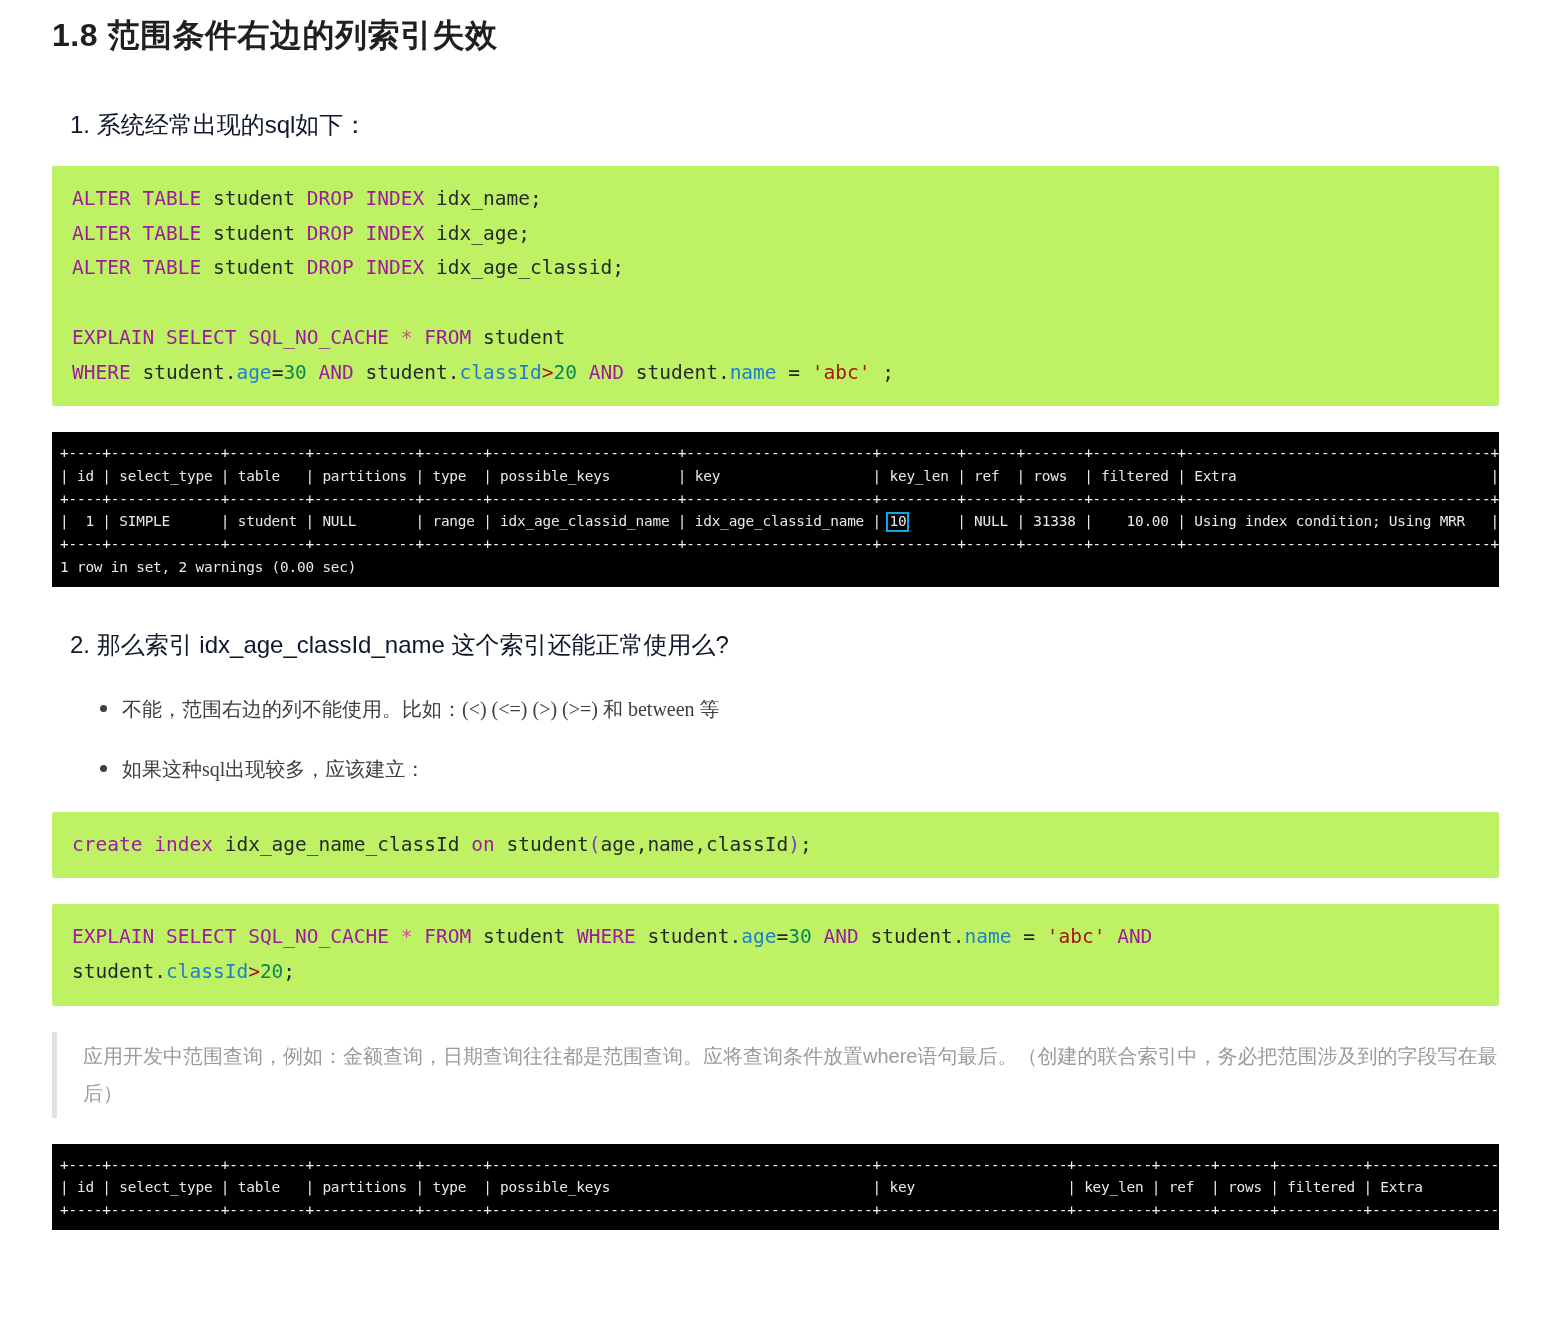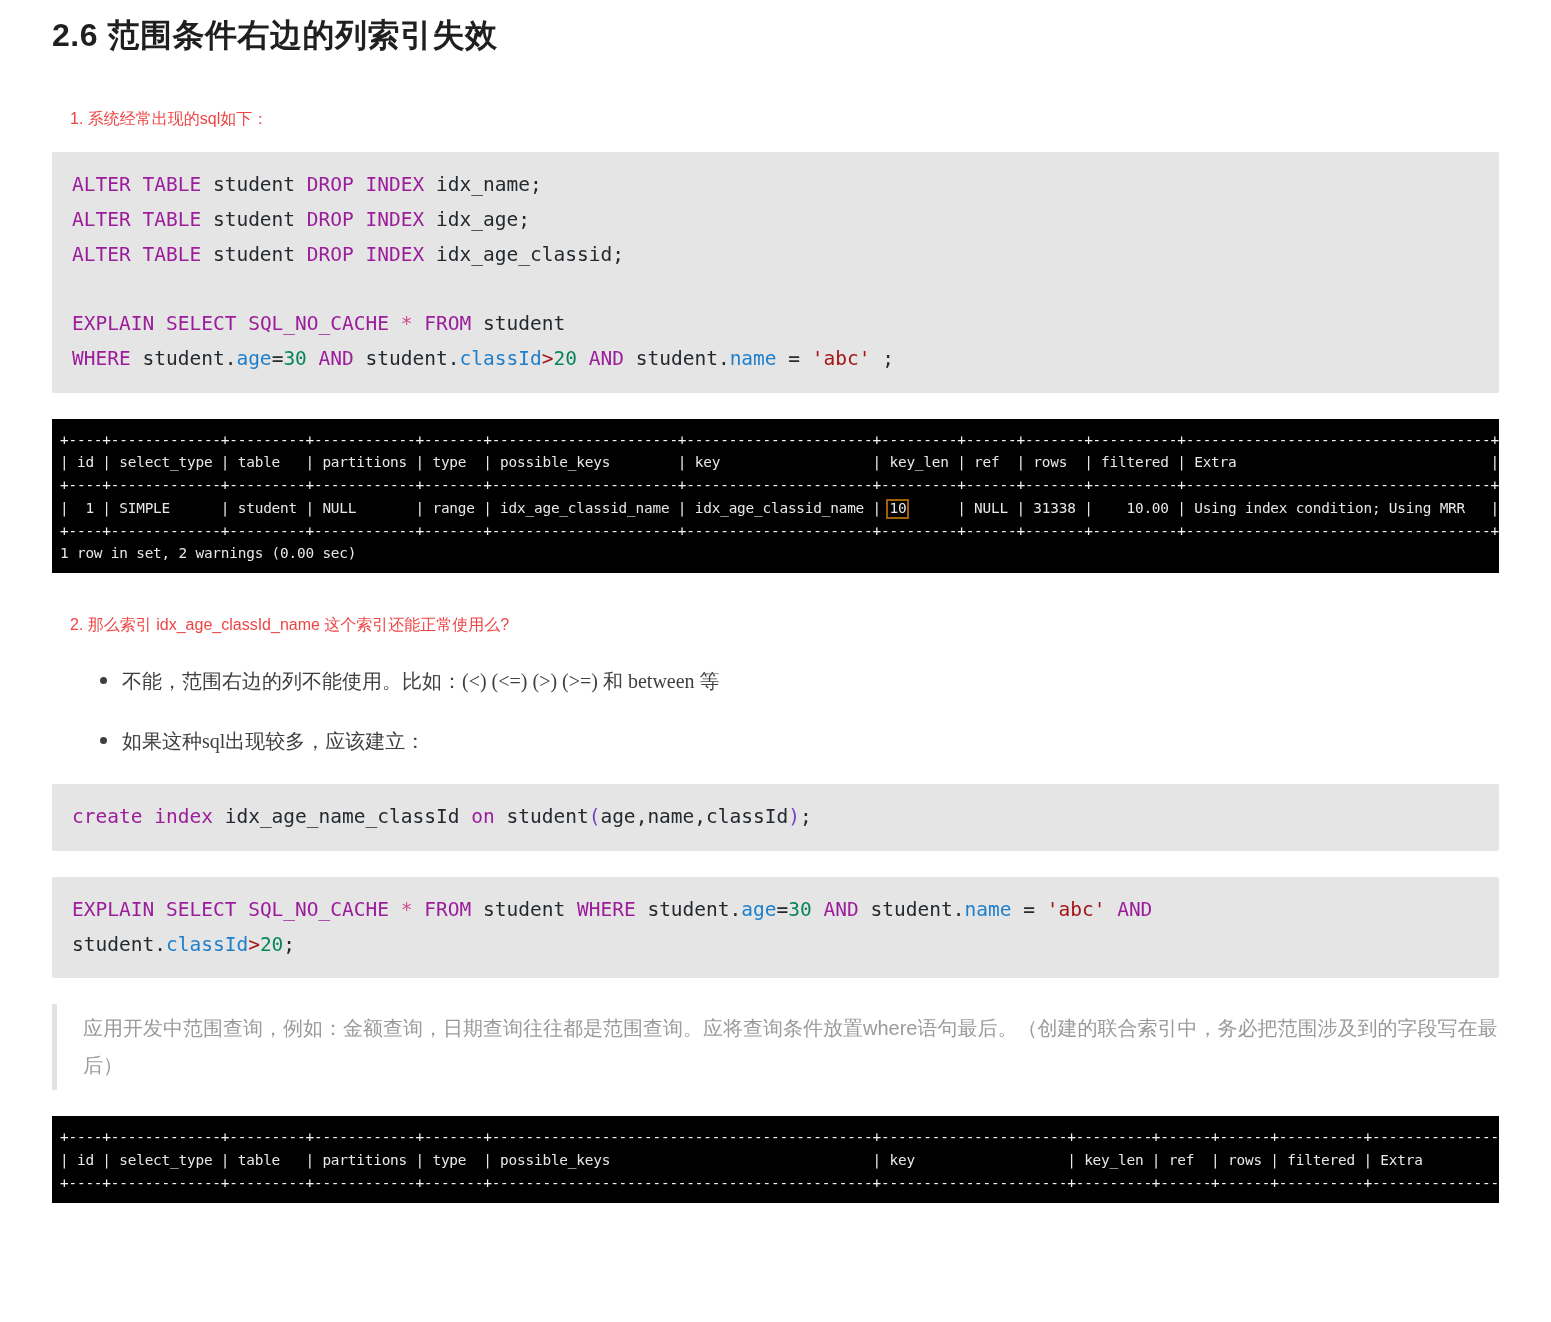--- a/index.html
+++ b/index.html
@@ -24,31 +24,31 @@
     font-weight: bold;
     color: #1f1f1f;
     margin: 0;
     padding: 14px 0 0 52px;
     letter-spacing: 0.5px;
     line-height: 1.35;
   }
 
   
   .para {
-    font-size: 16px;
-    color: #ef4444;
+    font-size: 24px;
+    color: #0f172a;
     margin: 0;
     padding: 0 0 0 70px;
     line-height: 1.7;
   }
   .para.p1 { padding-top: 48px; }
 
   
   .code-block {
-    background: #e5e5e5;
+    background: #bef264;
     margin: 20px 52px 0 52px;
     padding: 16px 20px;
     font-family: "DejaVu Sans Mono", "Liberation Mono", monospace;
     font-size: 19.5px;
     line-height: 1.78;
     color: #24292e;
     white-space: pre-wrap;
     word-break: break-word;
     border-radius: 2px;
   }
@@ -72,21 +72,21 @@
     font-size: 14.4px;
     line-height: 1.58;
     white-space: pre;
     overflow: hidden;
     letter-spacing: -0.2px;
   }
   .terminal .rule { color: #f2f2f2; }
   .term-line { display: block; }
 
   .hl-box {
-    border: 2px solid #a16207;
+    border: 2px solid #0ea5e9;
     padding: 0 1px;
     margin: 0 -3px;
     display: inline-block;
     line-height: 1.1;
     text-align: right;
   }
 
   
   ul.bullets {
     margin: 0;
@@ -119,21 +119,21 @@
     color: #9a9a9a;
     font-size: 20px;
     line-height: 1.85;
   }
 </style>
 </head>
 <body>
 
 <div class="page">
 
-  <h2 class="h2">2.6 范围条件右边的列索引失效</h2>
+  <h2 class="h2">1.8 范围条件右边的列索引失效</h2>
 
   <p class="para p1">1. 系统经常出现的sql如下：</p>
 
   <div class="code-block"><span><span class="kw">ALTER</span> <span class="kw">TABLE</span> <span class="id">student</span> <span class="kw">DROP</span> <span class="kw">INDEX</span> <span class="id">idx_name</span>;</span>
 <span><span class="kw">ALTER</span> <span class="kw">TABLE</span> <span class="id">student</span> <span class="kw">DROP</span> <span class="kw">INDEX</span> <span class="id">idx_age</span>;</span>
 <span><span class="kw">ALTER</span> <span class="kw">TABLE</span> <span class="id">student</span> <span class="kw">DROP</span> <span class="kw">INDEX</span> <span class="id">idx_age_classid</span>;</span>
 
 <span><span class="kw">EXPLAIN</span> <span class="kw">SELECT</span> <span class="kw">SQL_NO_CACHE</span> <span class="star">*</span> <span class="kw">FROM</span> <span class="id">student</span></span>
 <span><span class="kw">WHERE</span> <span class="id">student</span>.<span class="col">age</span><span class="op">=</span><span class="num">30</span> <span class="kw">AND</span> <span class="id">student</span>.<span class="col">classId</span><span class="gt">&gt;</span><span class="num">20</span> <span class="kw">AND</span> <span class="id">student</span>.<span class="col">name</span> <span class="op">=</span> <span class="str">'abc'</span> ;</span></div>
 

